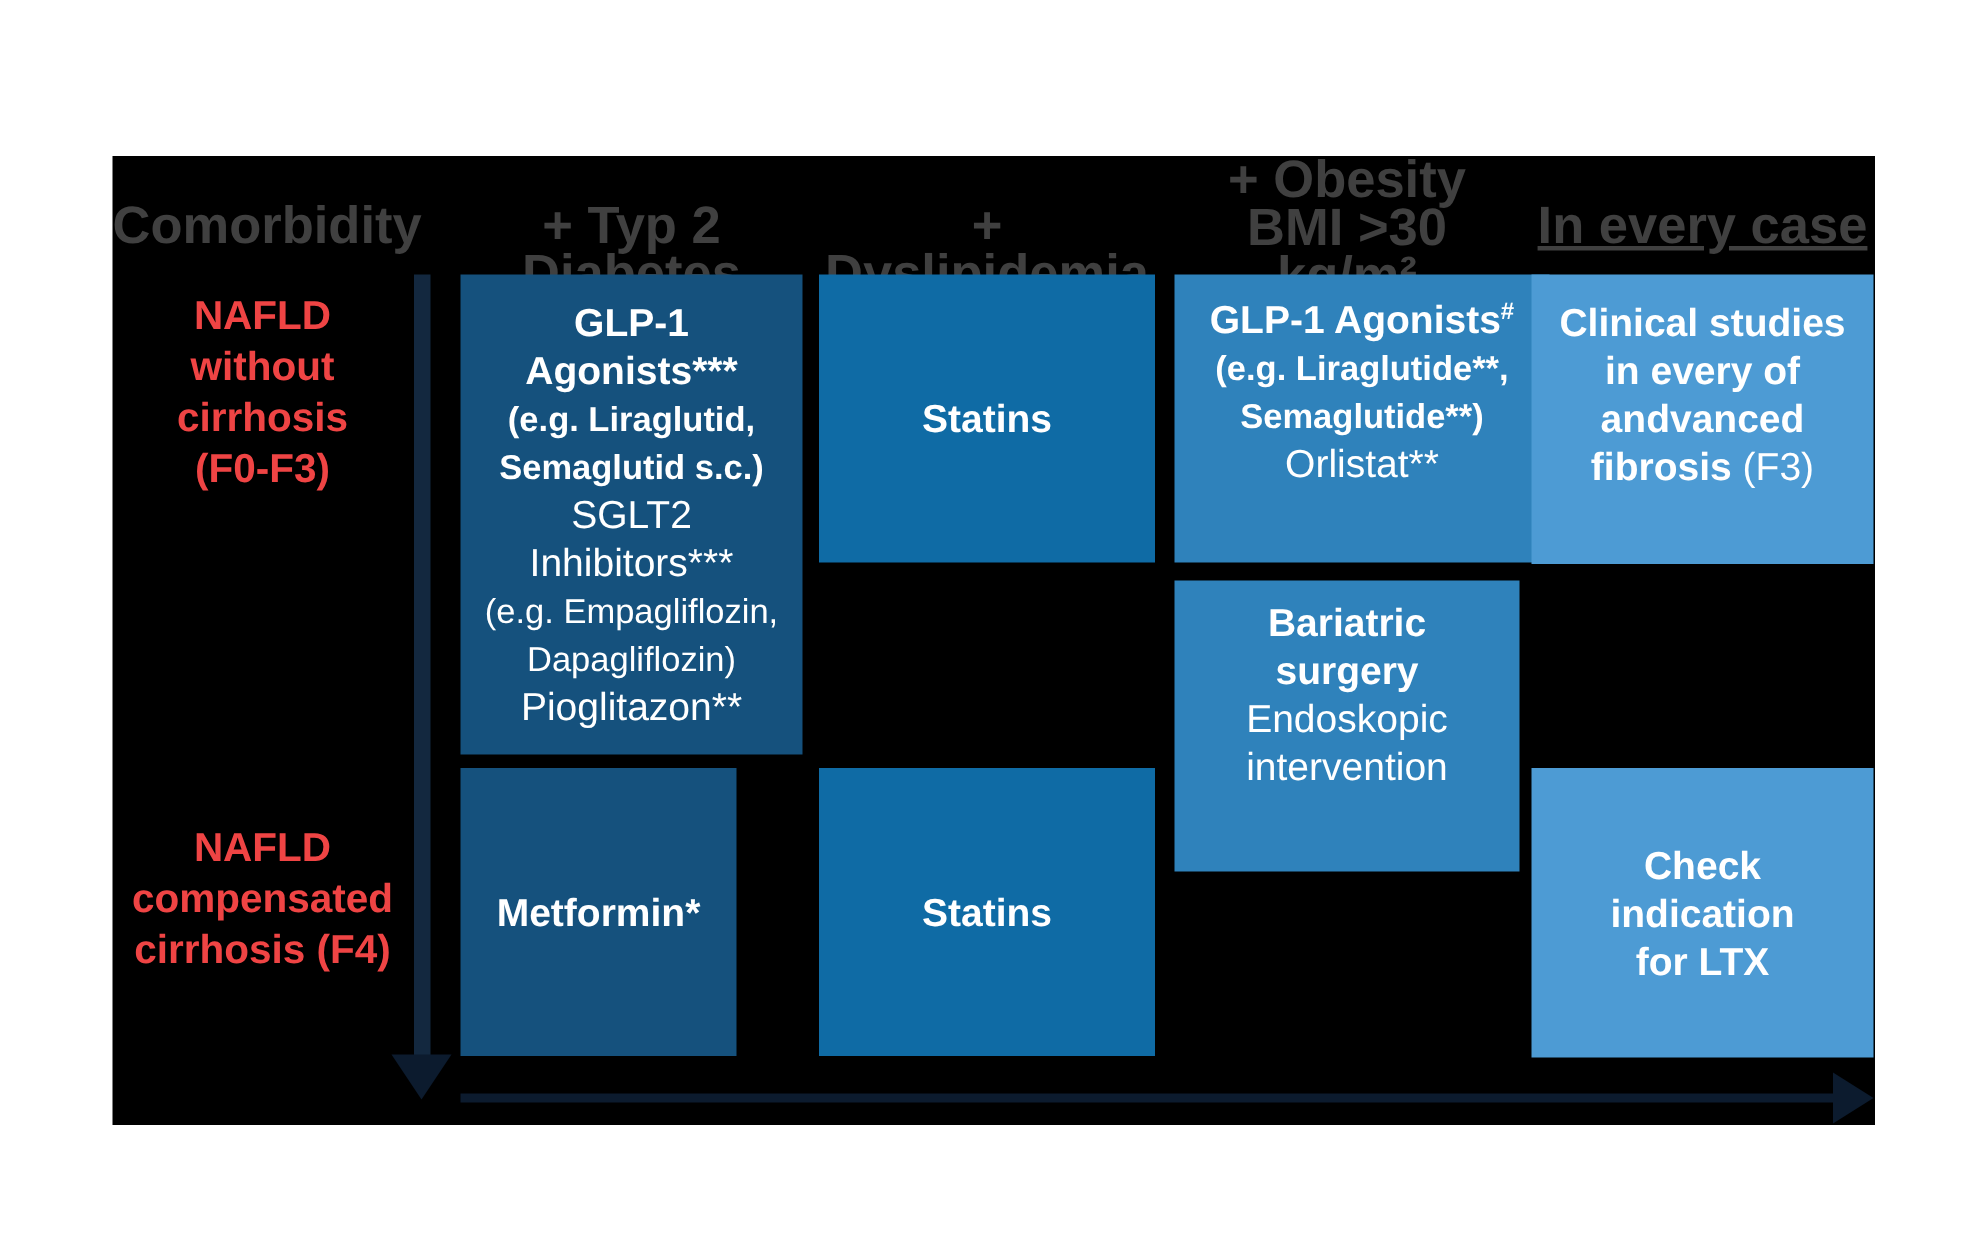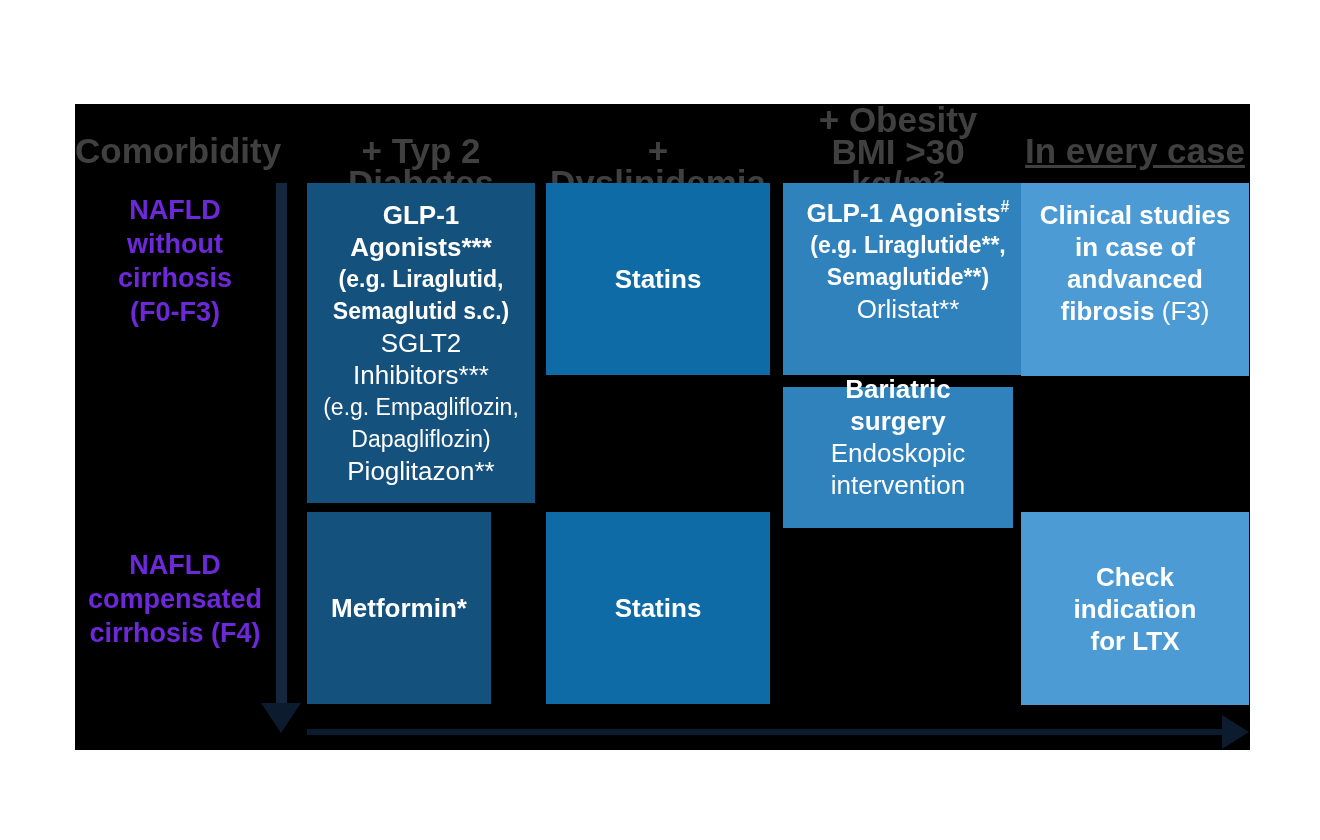--- a/index.html
+++ b/index.html
@@ -3,38 +3,38 @@
 <meta charset="utf-8">
 <style>
   html,body{margin:0;padding:0;background:#ffffff;}
   .page{
     position:relative;width:1320px;height:840px;background:#ffffff;
     font-family:"Liberation Sans",sans-serif;overflow:hidden;
   }
   .panel{position:absolute;left:75px;top:104px;width:1175px;height:646px;background:#000000;}
 
   .hdr{position:absolute;color:#404040;font-weight:700;font-size:35px;line-height:32px;text-align:center;}
-  .rowlab{position:absolute;color:#6d28d9;font-weight:700;font-size:27px;line-height:34px;text-align:center;}
+  .rowlab{position:absolute;color:#ef4444;font-weight:700;font-size:27px;line-height:34px;text-align:center;}
 
   .box{
     position:absolute;display:flex;flex-direction:column;justify-content:center;align-items:center;
     text-align:center;color:#ffffff;box-sizing:border-box;
   }
   .box .line{font-size:26px;line-height:32px;}
   .sm{font-size:23px !important;}
   .bold{font-weight:700;}
   .reg{font-weight:400;}
   .single{font-size:28px;font-weight:700;}
   sup{font-size:16px;line-height:0;vertical-align:super;}
 
   #box-t2d-r1  {left:307px;top:183px;width:228px;height:320px;background:#15517d;}
   #box-dys-r1  {left:546px;top:183px;width:224px;height:192px;background:#0f6ba5;}
   #box-obe-r1  {left:783px;top:183px;width:250px;height:192px;background:#2f82bb;padding-bottom:36px;}
   #box-every-r1{left:1021px;top:183px;width:228px;height:193px;background:#4d9bd4;padding-bottom:34px;}
-  #box-obe-r2  {left:783px;top:387px;width:230px;height:141px;background:#2f82bb;padding-bottom:42px;}
+  #box-obe-r2  {left:783px;top:387px;width:230px;height:194px;background:#2f82bb;padding-bottom:42px;}
   #box-t2d-r2  {left:307px;top:512px;width:184px;height:192px;background:#15517d;}
   #box-dys-r2  {left:546px;top:512px;width:224px;height:192px;background:#0f6ba5;}
   #box-every-r2{left:1021px;top:512px;width:228px;height:193px;background:#4d9bd4;}
 
   #hdr-com  {left:75px;top:135px;width:200px;}
   #hdr-t2d  {left:307px;top:135px;width:228px;}
   #hdr-dys  {left:546px;top:135px;width:224px;}
   #hdr-obe  {left:783px;top:104px;width:230px;}
   #hdr-every{left:1021px;top:135px;width:228px;text-decoration:underline;}
 
@@ -99,21 +99,21 @@
 
   <div class="box" id="box-obe-r1">
     <div class="line bold"><span>GLP-1 Agonists</span><sup>#</sup></div>
     <div class="line bold sm">(e.g. Liraglutide**,</div>
     <div class="line bold sm">Semaglutide**)</div>
     <div class="line reg">Orlistat**</div>
   </div>
 
   <div class="box" id="box-every-r1">
     <div class="line bold">Clinical studies</div>
-    <div class="line bold">in case of</div>
+    <div class="line bold">in every of</div>
     <div class="line bold">andvanced</div>
     <div class="line bold"><span>fibrosis</span> <span class="reg">(F3)</span></div>
   </div>
 
   <div class="box" id="box-obe-r2">
     <div class="line bold">Bariatric</div>
     <div class="line bold">surgery</div>
     <div class="line reg">Endoskopic</div>
     <div class="line reg">intervention</div>
   </div>

